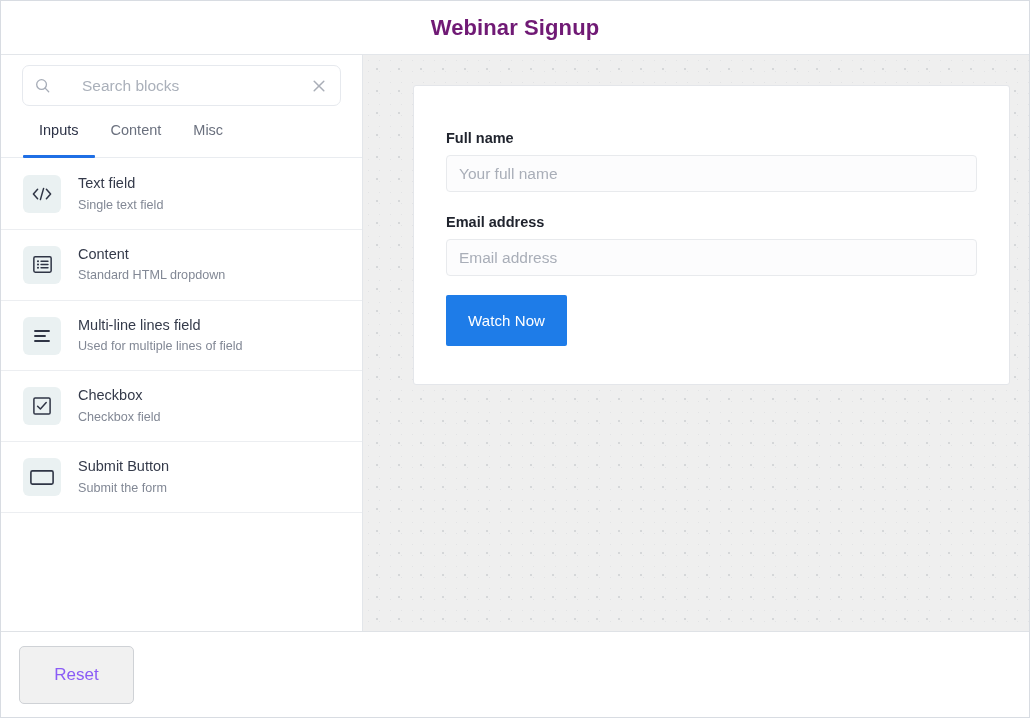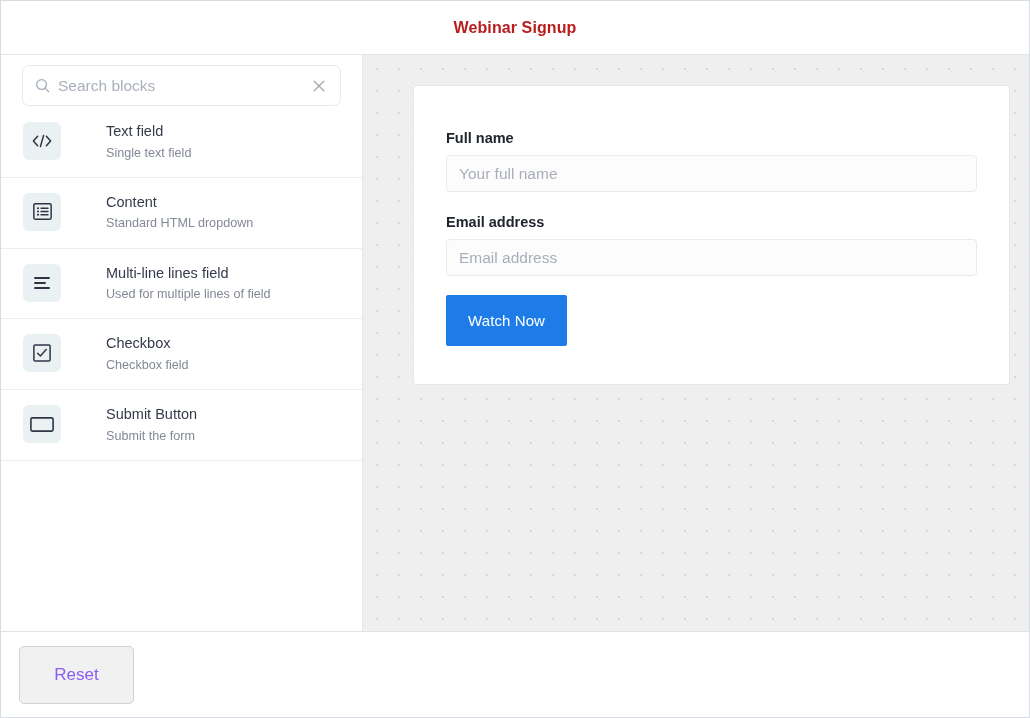--- a/index.html
+++ b/index.html
@@ -28,23 +28,23 @@
     top: 0; left: 0;
     width: 1028px;
     height: 54px;
     background: #ffffff;
     border-bottom: 1px solid #e3e6ea;
     display: flex;
     align-items: center;
     justify-content: center;
   }
   .header-title {
-    font-size: 16px;
+    font-size: 22px;
     font-weight: 700;
-    color: #b91c1c;
+    color: #701a75;
     letter-spacing: 0.1px;
   }
 
   
   .body-wrap {
     position: absolute;
     top: 54px; left: 0;
     width: 1028px;
     height: 576px;
     display: flex;
@@ -84,20 +84,21 @@
   .search-icon svg { display: block; }
   .search-input {
     flex: 1;
     border: none;
     outline: none;
     background: transparent;
     font-family: "Liberation Sans", sans-serif;
     font-size: 15.5px;
     color: #0f172a;
     padding: 0;
+    margin-left: 24px;
   }
   .search-input::placeholder { color: #aab0ba; }
   .search-clear {
     width: 18px; height: 18px;
     flex: 0 0 18px;
     margin-left: 6px;
     cursor: pointer;
     opacity: 0.75;
   }
   .search-clear svg { display: block; }
@@ -129,26 +130,25 @@
   }
 
   
   .block-list {
     flex: 1;
     overflow: hidden;
     padding-top: 1px;
   }
   .block-item {
     display: flex;
-    align-items: flex-start;
+    align-items: center;
     padding: 15px 10px 15px 22px;
     border-bottom: 1px solid #eceef1;
     cursor: grab;
     background: #ffffff;
-    gap: 28px;
   }
   .block-icon {
     width: 38px; height: 38px;
     flex: 0 0 38px;
     border-radius: 6px;
     background: #eaf1f2;
     display: flex;
     align-items: center;
     justify-content: center;
     margin-right: 17px;
@@ -280,20 +280,31 @@
           <input class="search-input" type="text" placeholder="Search blocks" style="">
           <span class="search-clear">
             <svg width="18" height="18" viewBox="0 0 18 18" fill="none">
               <line x1="4.2" y1="4.2" x2="13.8" y2="13.8" stroke="#8d93a0" stroke-width="1.5" stroke-linecap="round"></line>
               <line x1="13.8" y1="4.2" x2="4.2" y2="13.8" stroke="#8d93a0" stroke-width="1.5" stroke-linecap="round"></line>
             </svg>
           </span>
         </div>
       </div>
 
+      <div class="tabs">
+        <div class="tab active">
+          <span>Inputs</span>
+        </div>
+        <div class="tab">
+          <span>Content</span>
+        </div>
+        <div class="tab">
+          <span>Misc</span>
+        </div>
+      </div>
 
       <div class="block-list">
 
         <div class="block-item">
           <span class="block-icon">
             <svg width="22" height="16" viewBox="0 0 22 16" fill="none">
               <path d="M6.6 3.2 L2.4 8 L6.6 12.8" stroke="#2f3545" stroke-width="1.5" stroke-linecap="round" stroke-linejoin="round"></path>
               <path d="M15.4 3.2 L19.6 8 L15.4 12.8" stroke="#2f3545" stroke-width="1.5" stroke-linecap="round" stroke-linejoin="round"></path>
               <line x1="12.6" y1="2.4" x2="9.4" y2="13.6" stroke="#2f3545" stroke-width="1.5" stroke-linecap="round"></line>
             </svg>

